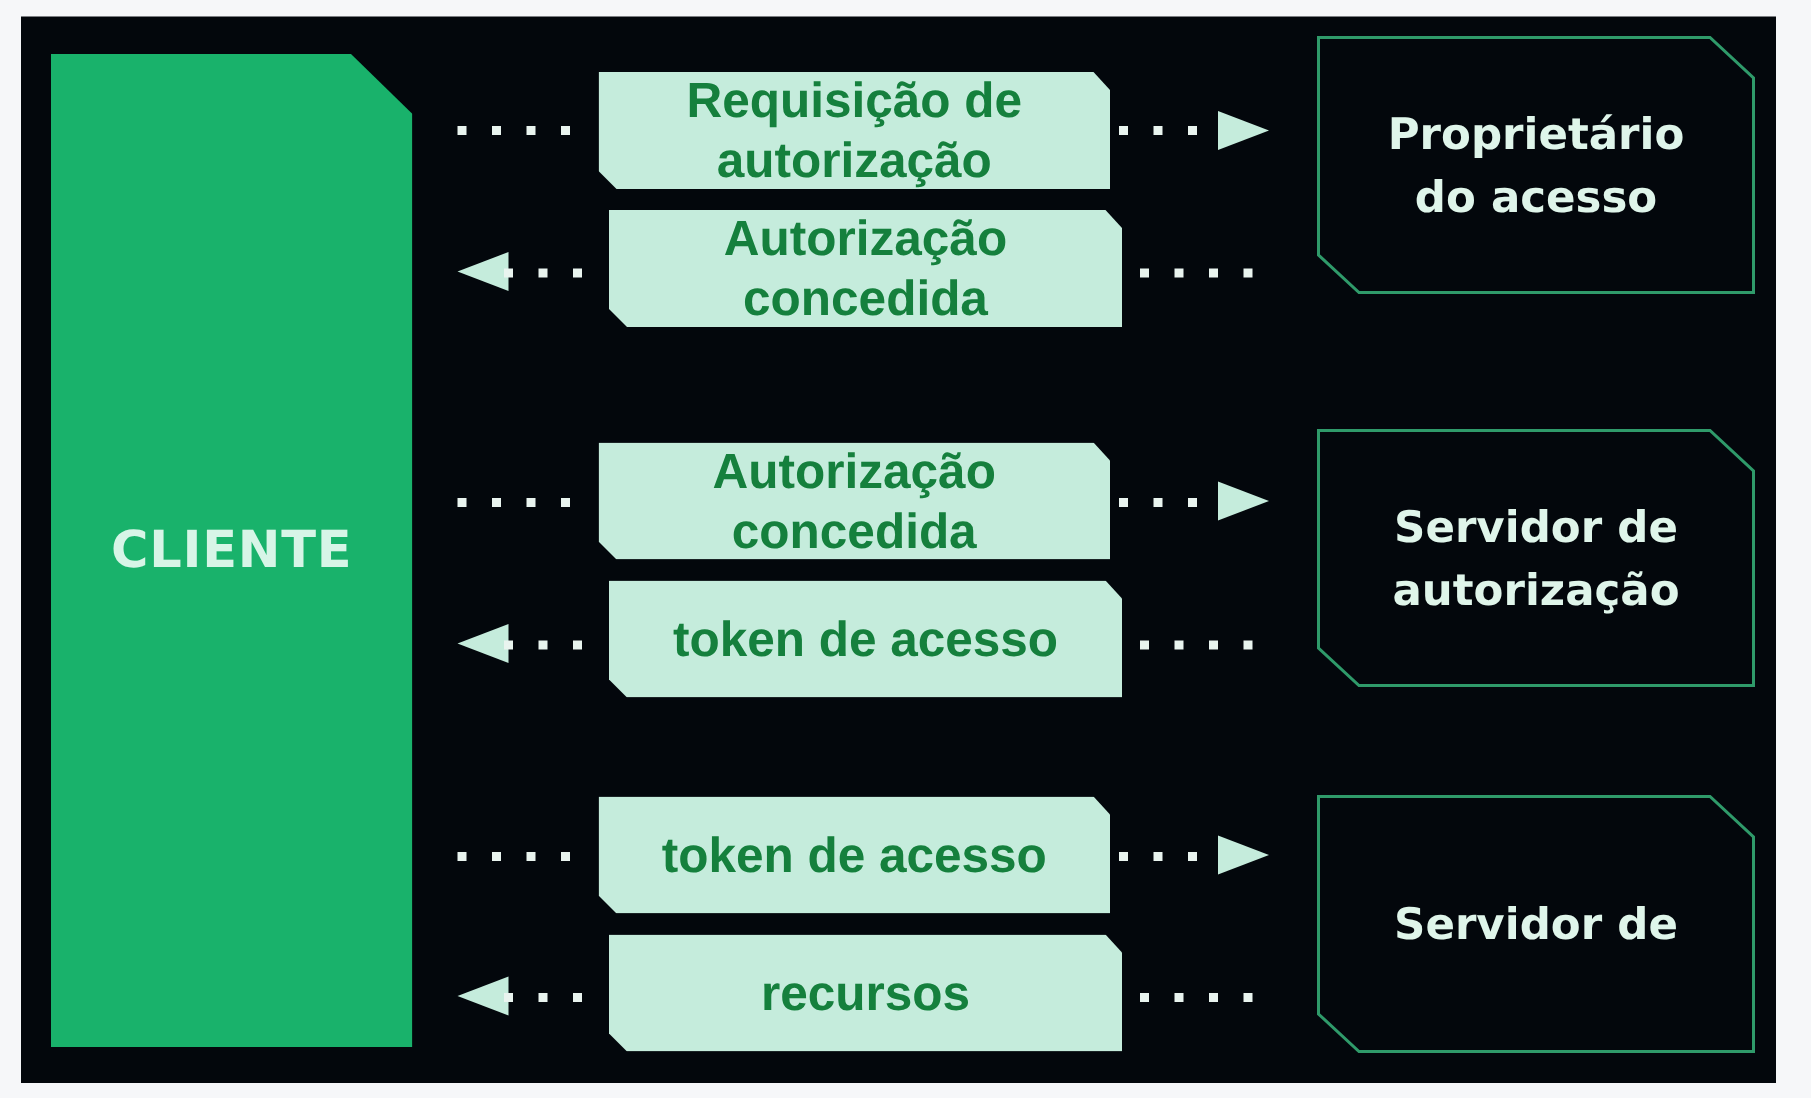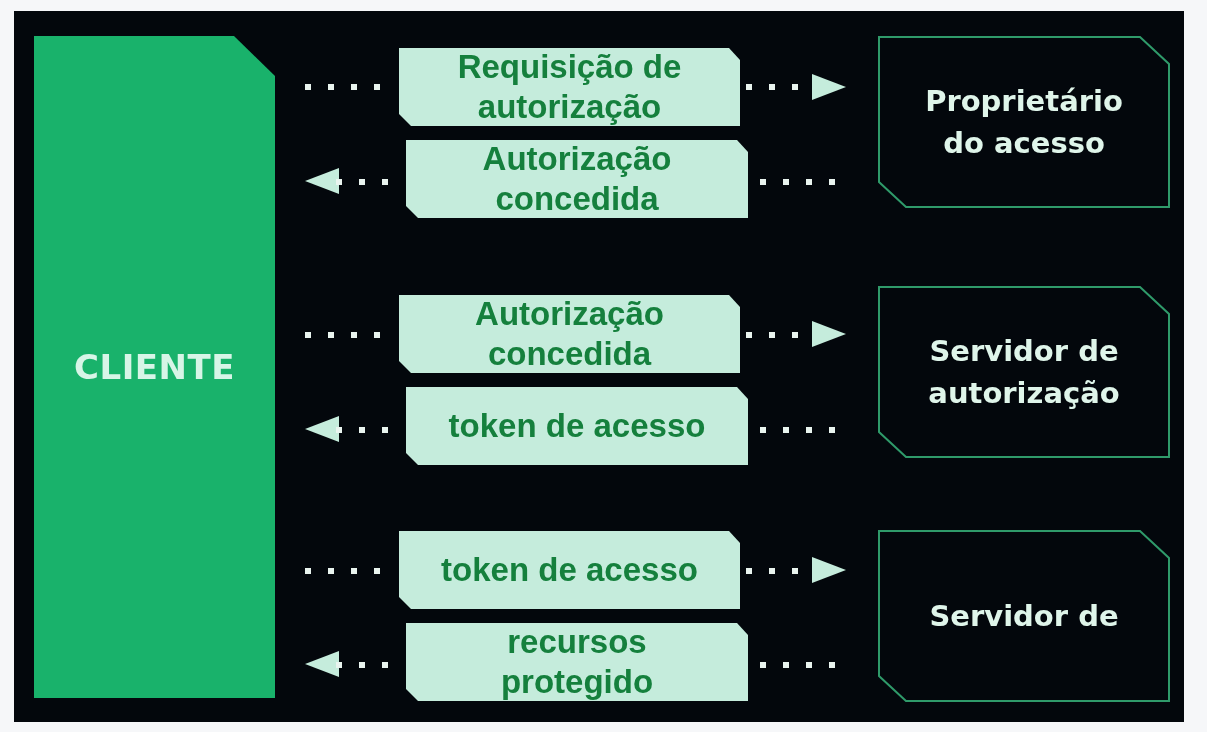--- a/index.html
+++ b/index.html
@@ -50,21 +50,21 @@
 </style>
 </head>
 <body>
 
 <div class="canvas"></div>
 
 <div class="client">
   <span>CLIENTE</span>
 </div>
 
-<div class="actor" style="left:878px; top:36px; height:172px;">
+<div class="actor" style="left:878px; top:24px; height:172px;">
   <svg width="292" height="172">
       <polygon points="1,1 262,1 291,28 291,171 28,171 1,146" fill="none" stroke="#2f9a6a" stroke-width="2"></polygon>
     </svg>
   <span><span>Proprietário</span><br><span>do acesso</span></span>
 </div>
 
 <div class="actor" style="left:878px; top:286px; height:172px;">
   <svg width="292" height="172">
       <polygon points="1,1 262,1 291,28 291,171 28,171 1,146" fill="none" stroke="#2f9a6a" stroke-width="2"></polygon>
     </svg>
@@ -158,20 +158,20 @@
   </div>
 <div class="arrow-r" style="left:812px; top:557px;"></div>
 
 <div class="arrow-l" style="left:305px; top:651px;"></div>
 <div class="dots" style="left:336px; top:662px;">
     <i></i>
     <i></i>
     <i></i>
   </div>
 <div class="msg back" style="top:623px;">
-  <span><span>recursos</span><br><span>protegido</span></span>
+  <span><span>recursos</span><br></span>
 </div>
 <div class="dots" style="left:760px; top:662px;">
     <i></i>
     <i></i>
     <i></i>
     <i></i>
   </div>
 
 </body></html>

